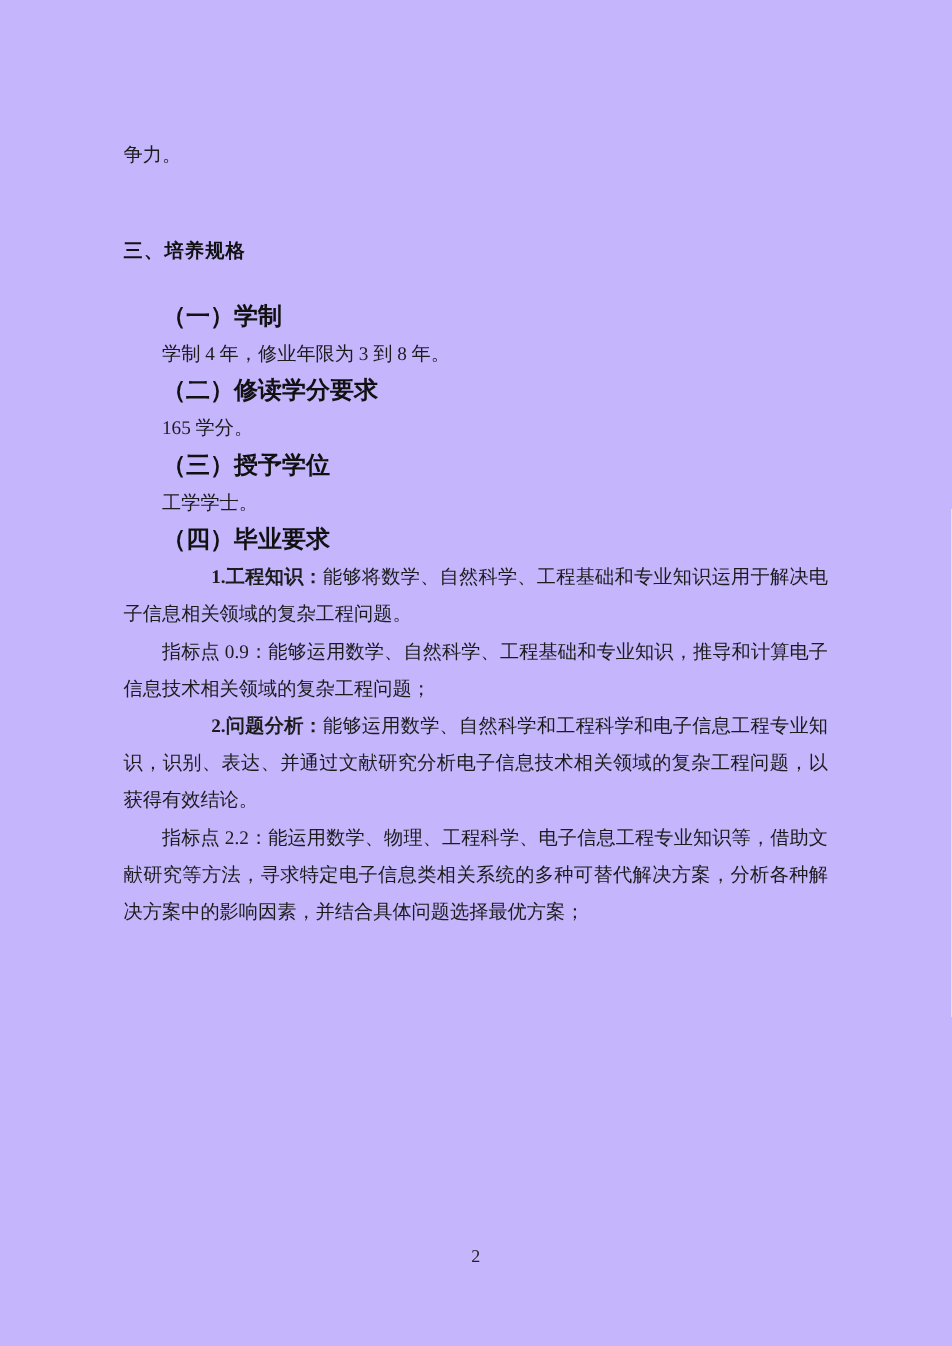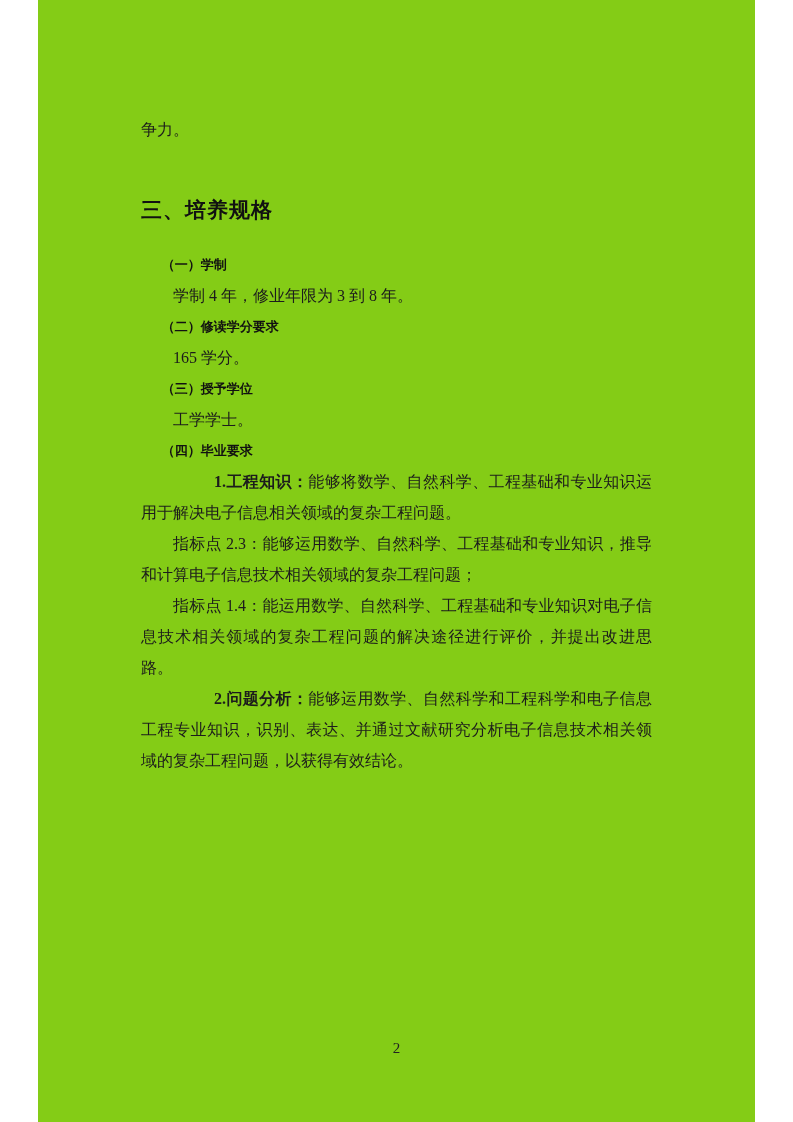--- a/index.html
+++ b/index.html
@@ -2,53 +2,53 @@
 <html lang="zh"><head>
 <meta charset="utf-8">
 <style>
   html, body {
     margin: 0;
     padding: 0;
     background: #ffffff;
   }
   .page {
     position: relative;
-    width: 717px;
+    width: 793px;
     height: 1122px;
     margin: 0 auto;
-    background: #84cc16;
+    background: #c4b5fd;
     color: #1c1c1c;
     font-family: "Liberation Serif", "DejaVu Serif", serif;
     overflow: hidden;
     box-sizing: border-box;
   }
   .content {
     padding: 114px 103px 0 103px;
   }
   .body-text {
     font-size: 16px;
     line-height: 31px;
     text-align: justify;
     margin: 0;
   }
   .indent {
     text-indent: 2em;
   }
   .doc-heading {
     font-family: "Liberation Sans", "DejaVu Sans", sans-serif;
     font-weight: bold;
-    font-size: 21px;
+    font-size: 16px;
     line-height: 30px;
     letter-spacing: 1px;
     margin: 50px 0 24px 0;
     color: #111111;
   }
   .sub-heading {
     font-weight: bold;
-    font-size: 13px;
+    font-size: 20px;
     line-height: 31px;
     text-indent: 1.6em;
     margin: 0;
     color: #111111;
   }
   .lead {
     font-weight: bold;
     margin-left: 41px;
   }
   .footer {
@@ -80,24 +80,24 @@
 
     <p class="sub-heading">（三）授予学位</p>
     <p class="body-text indent">工学学士。</p>
 
     <p class="sub-heading">（四）毕业要求</p>
 
     <p class="body-text indent"><b class="lead">1.工程知识：</b><span>能够将数学、自然科学、工程基础和专业知识运用于解决电子信息相关领域的复杂工程问题。</span></p>
 
 
 
-    <p class="body-text indent"><span>指标点 2.3：能够运用数学、自然科学、工程基础和专业知识，推导和计算电子信息技术相关领域的复杂工程问题；</span></p>
+    <p class="body-text indent"><span>指标点 0.9：能够运用数学、自然科学、工程基础和专业知识，推导和计算电子信息技术相关领域的复杂工程问题；</span></p>
 
-    <p class="body-text indent"><span>指标点 1.4：能运用数学、自然科学、工程基础和专业知识对电子信息技术相关领域的复杂工程问题的解决途径进行评价，并提出改进思路。</span></p>
 
     <p class="body-text indent"><b class="lead">2.问题分析：</b><span>能够运用数学、自然科学和工程科学和电子信息工程专业知识，识别、表达、并通过文献研究分析电子信息技术相关领域的复杂工程问题，以获得有效结论。</span></p>
 
 
+    <p class="body-text indent"><span>指标点 2.2：能运用数学、物理、工程科学、电子信息工程专业知识等，借助文献研究等方法，寻求特定电子信息类相关系统的多种可替代解决方案，分析各种解决方案中的影响因素，并结合具体问题选择最优方案；</span></p>
 
   </div>
 
   <div class="footer">2</div>
 </div>
 
 </body></html>

